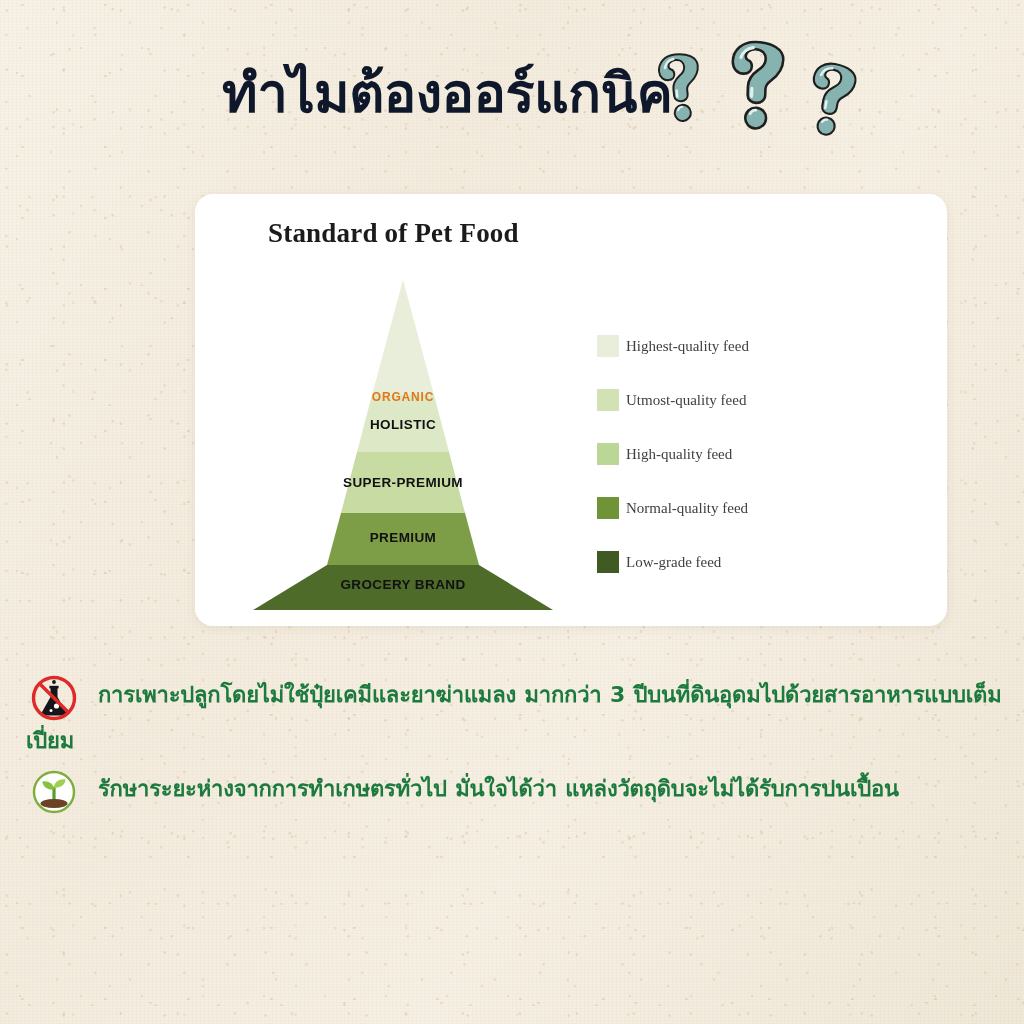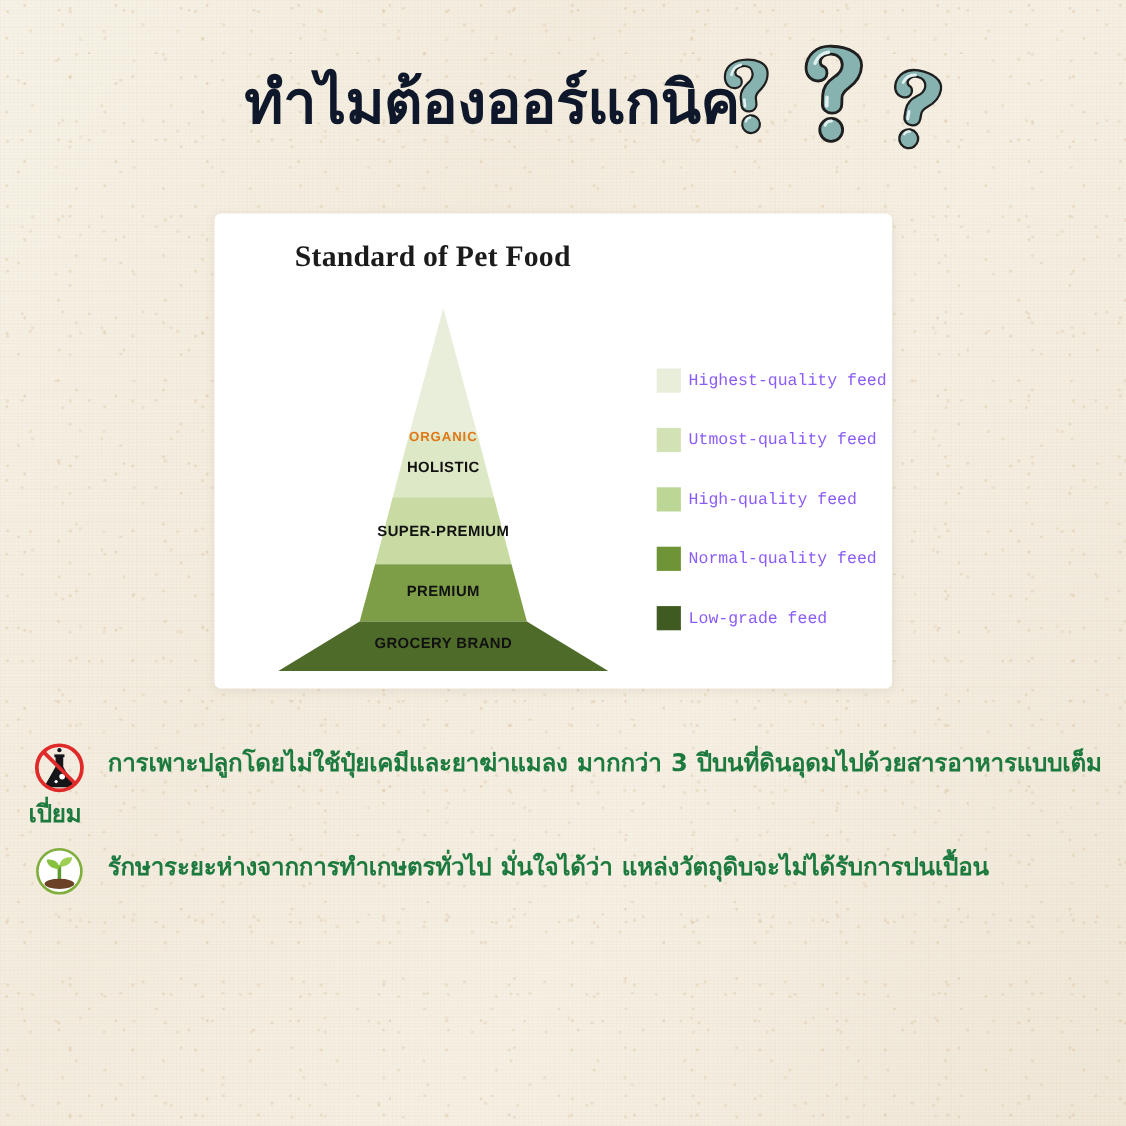--- a/index.html
+++ b/index.html
@@ -50,22 +50,22 @@
   #title-th{
     position:absolute;left:222px;top:12px;
     font-family:"DejaVu Sans","Liberation Sans",sans-serif;
     font-size:54px;font-weight:bold;color:#21401f;
     letter-spacing:-.5px;white-space:nowrap;line-height:1.1;
   }
   #qmarks{position:absolute;left:650px;top:-28px;width:240px;height:130px;}
 
   
   #card{
-    position:absolute;left:195px;top:194px;width:616px;height:432px;
-    background:#ffffff;border-radius:6px;
+    position:absolute;left:195px;top:194px;width:752px;height:432px;
+    background:#ffffff;border-radius:18px;
     box-shadow:0 2px 10px rgba(120,100,70,.10);
   }
   #card-title{
     position:absolute;left:73px;top:24px;
     font-family:"Liberation Serif","DejaVu Serif",serif;
     font-weight:bold;font-size:27px;color:#1b1b1b;letter-spacing:.2px;
     white-space:nowrap;
   }
 
   #pyramid-wrap{position:absolute;left:58px;top:86px;width:300px;height:330px;}
@@ -77,22 +77,22 @@
     white-space:nowrap;
   }
   #lbl-organic{color:#e07818;font-size:12px;letter-spacing:.8px;margin-top:37px;}
 
   
   #legend{position:absolute;left:402px;top:141px;width:220px;}
   .legend-row{display:flex;align-items:center;height:22px;margin-bottom:32px;}
   .legend-row:last-child{margin-bottom:0;}
   .swatch{width:22px;height:22px;flex:0 0 22px;}
   .legend-text{
-    margin-left:7px;font-family:Liberation Mono, monospace;
-    font-size:15px;color:#8b5cf6;white-space:nowrap;
+    margin-left:7px;font-family:Liberation Serif, serif;
+    font-size:15px;color:#404040;white-space:nowrap;
   }
 
   
   #bullets{position:absolute;left:26px;top:672px;width:980px;}
   .bullet{position:relative;min-height:44px;margin-bottom:2px;}
   .bullet-icon{
     position:absolute;left:0;top:2px;width:56px;height:48px;
   }
   .bullet-text{
     font-family:"DejaVu Sans","Liberation Sans",sans-serif;

